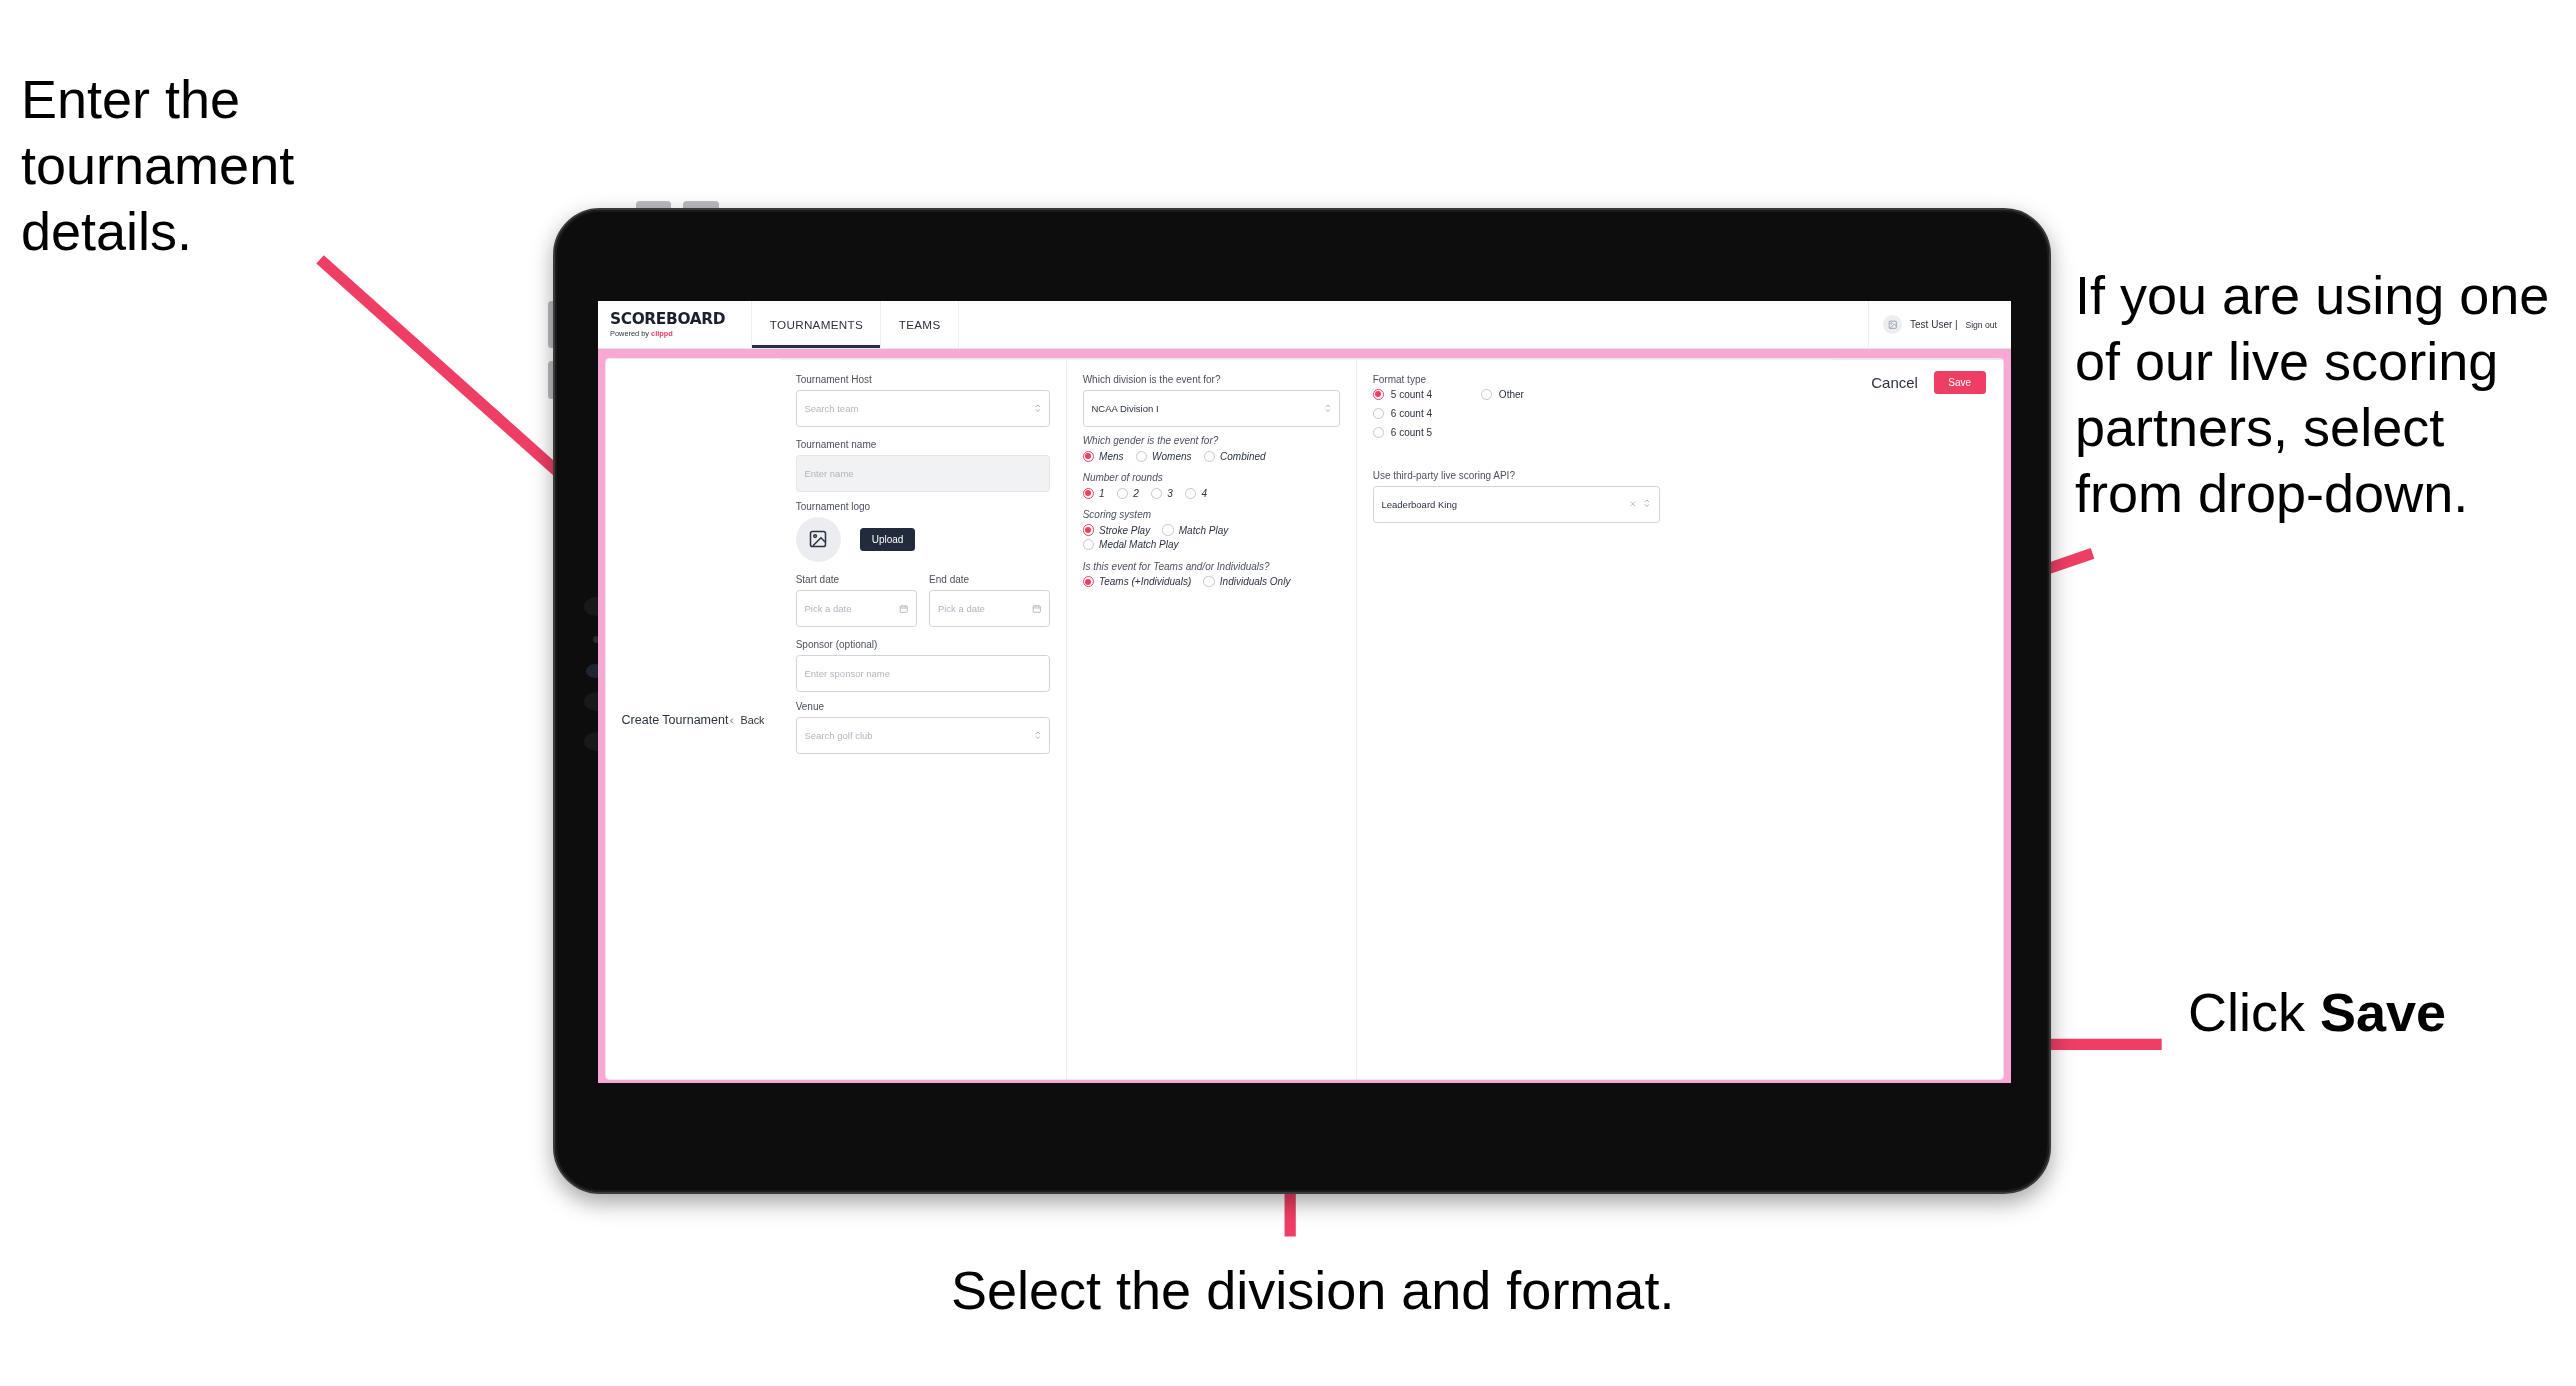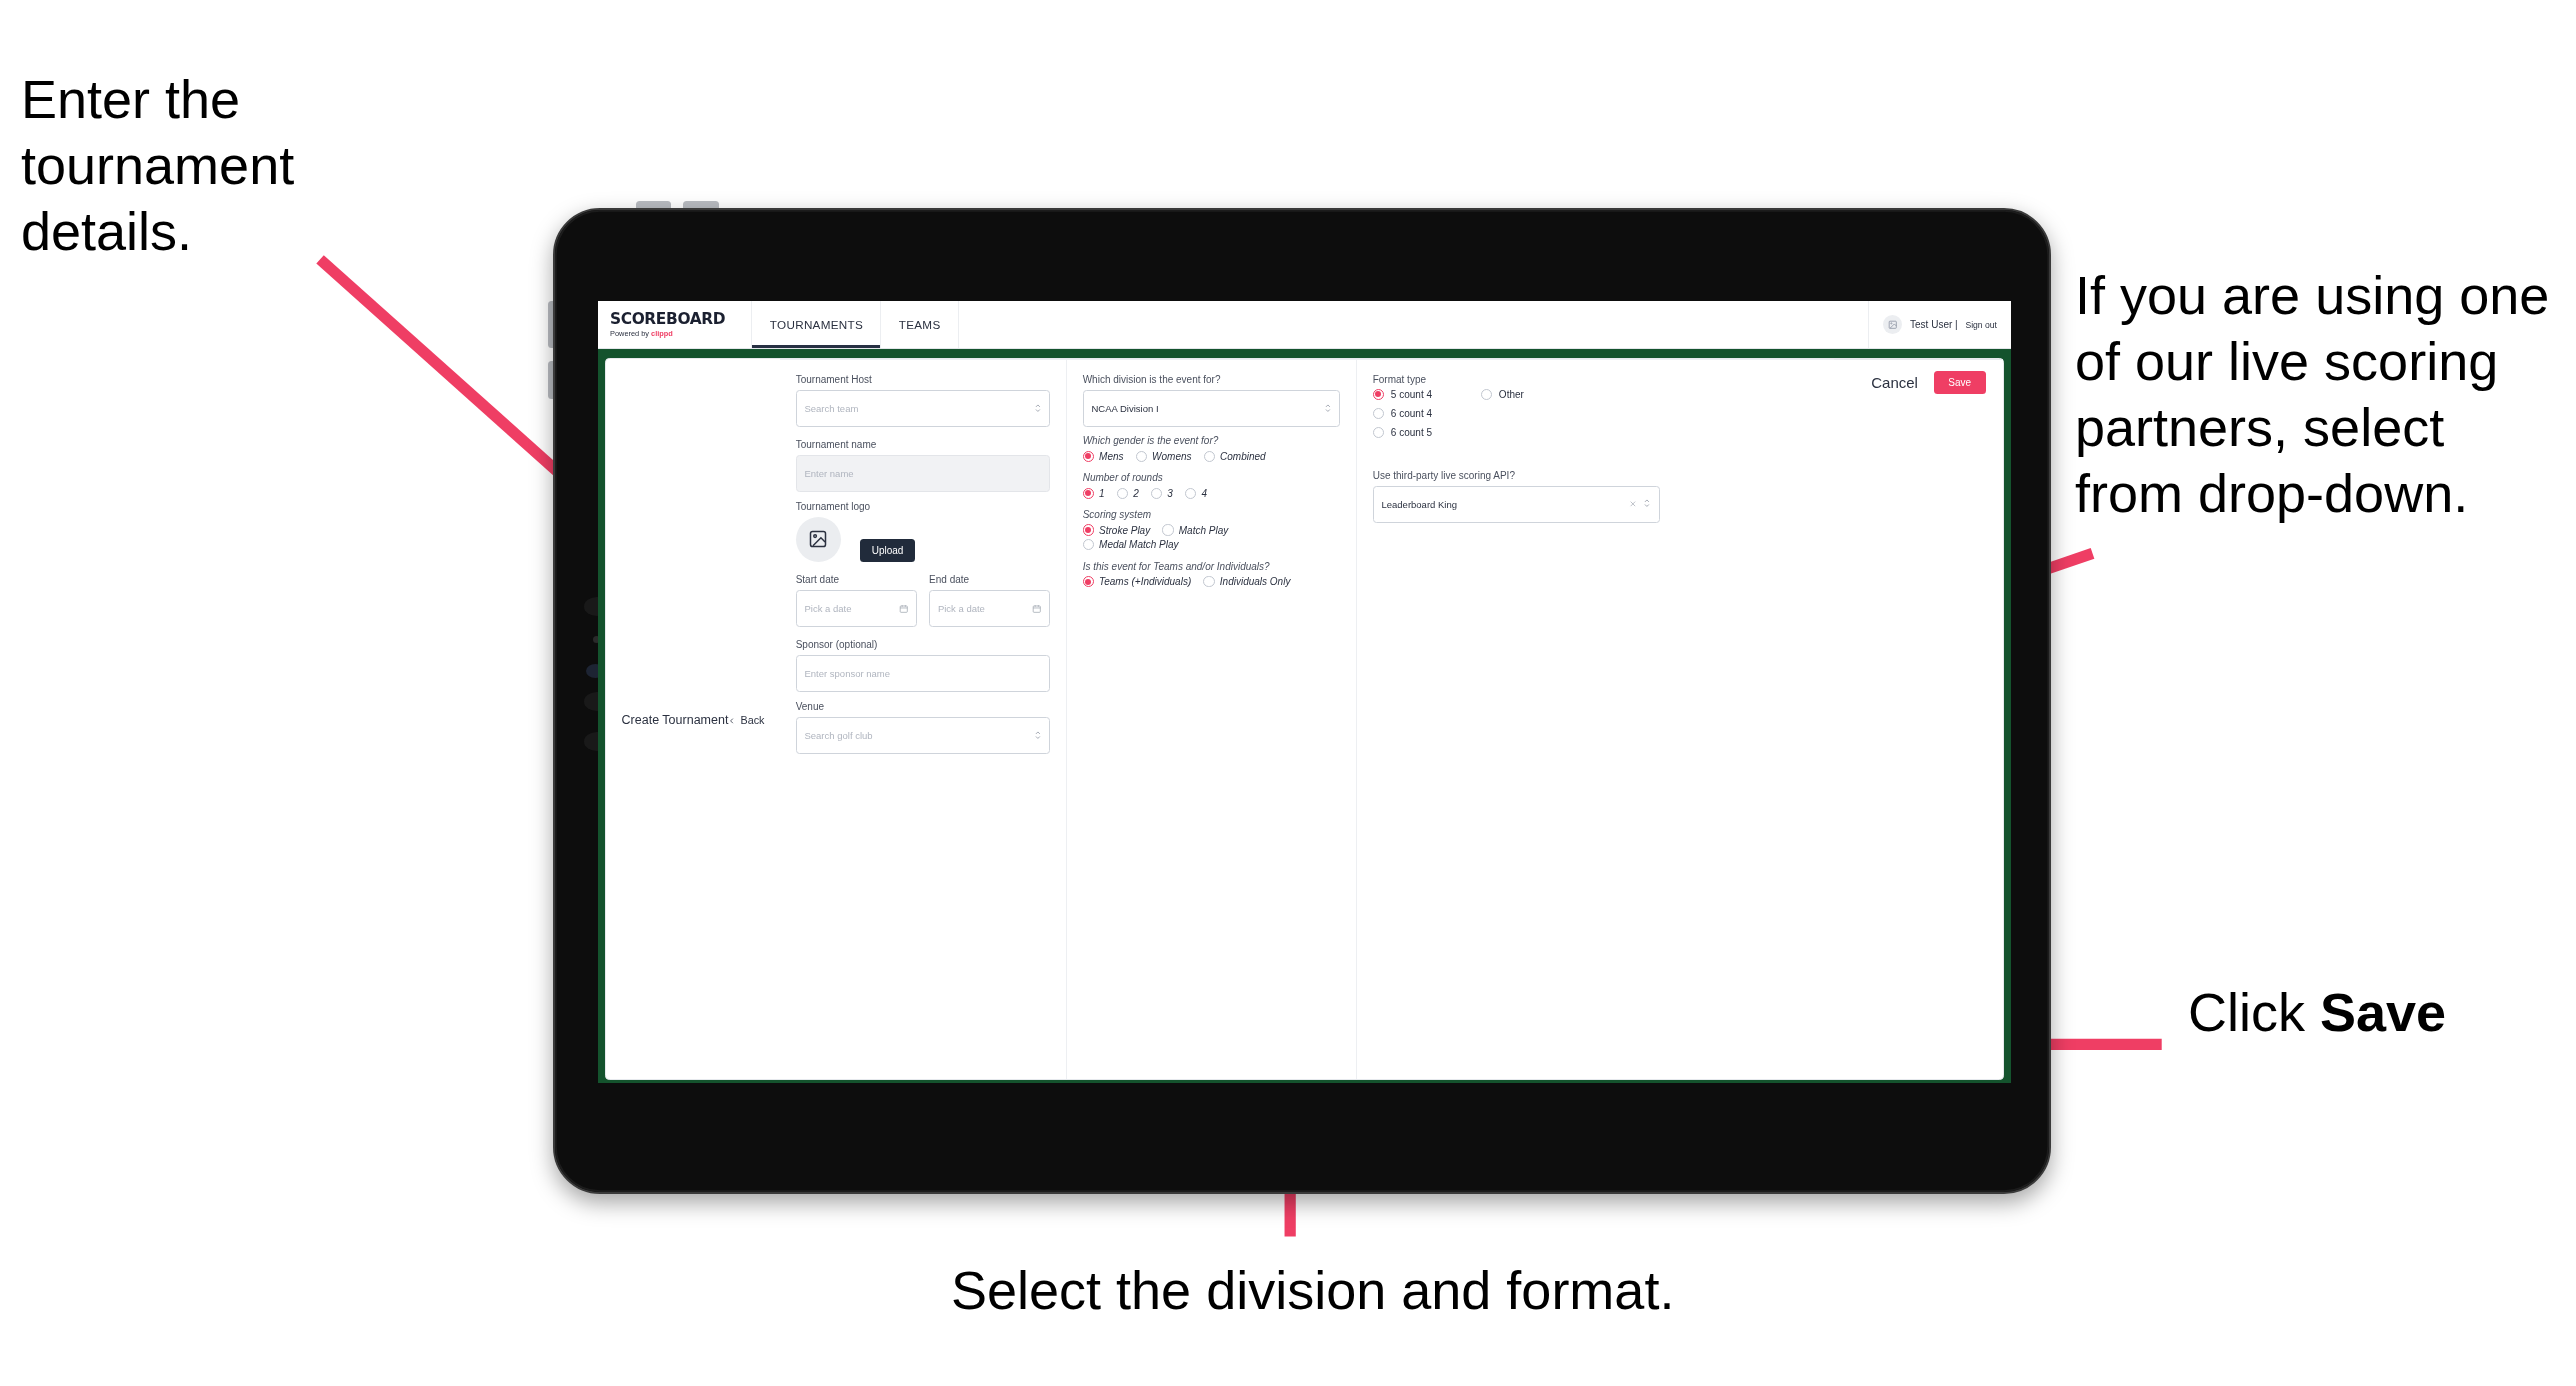--- a/index.html
+++ b/index.html
@@ -57,21 +57,21 @@
   #cam-2{left:593px;top:636px;width:7px;height:7px;background:#2a2a2a;}
   #cam-3{left:586px;top:664px;width:19px;height:14px;background:#1d2433;}
   #cam-4{left:584px;top:692px;width:26px;height:19px;}
   #cam-5{left:584px;top:732px;width:26px;height:19px;}
 
   
   #app{
     position:absolute;
     left:598px; top:301px;
     width:1413px; height:782px;
-    background:#14532d;
+    background:#f9a8d4;
     overflow:hidden;
     font-size:11.2px;
     color:#2b3140;
   }
 
   
   #navbar{
     height:47px;
     background:#ffffff;
     display:flex;align-items:stretch;
@@ -163,21 +163,21 @@
     position:relative;
   }
   .input.filled{color:#2b3140;}
   .input.grey{background:#f1f2f4;border-color:#e3e5e9;}
   .input .val{flex:1;overflow:hidden;white-space:nowrap;}
   .input .adorn{display:flex;align-items:center;gap:6px;color:#9aa0ab;}
   .spacer-14{height:12px;}
   .spacer-10{height:8.6px;}
 
   
-  #logo-row{display:flex;align-items:flex-end;gap:19px;margin-top:3.5px;}
+  #logo-row{display:flex;align-items:center;gap:19px;margin-top:3.5px;}
   #logo-circle{
     width:45px;height:45px;border-radius:50%;
     background:#ebedf0;display:flex;align-items:center;justify-content:center;color:#2b3140;
   }
   #upload-btn{
     background:#212b3b;color:#fff;
     font-size:10px;
     padding:6px 12px;border-radius:3.5px;cursor:pointer;
   }
 

